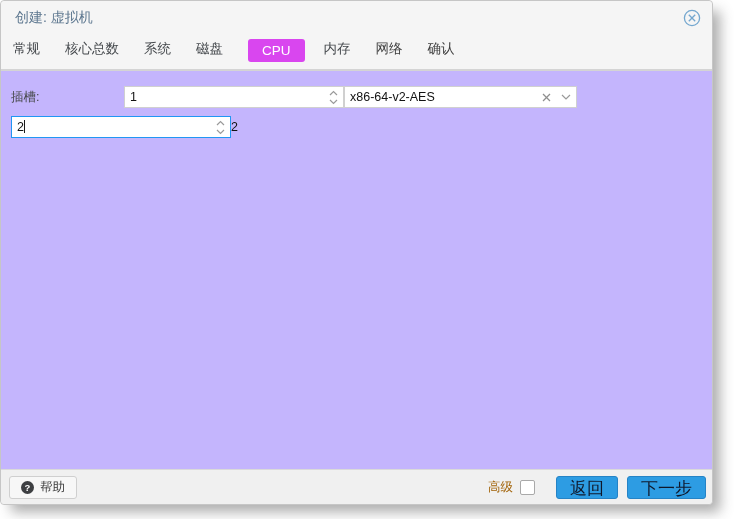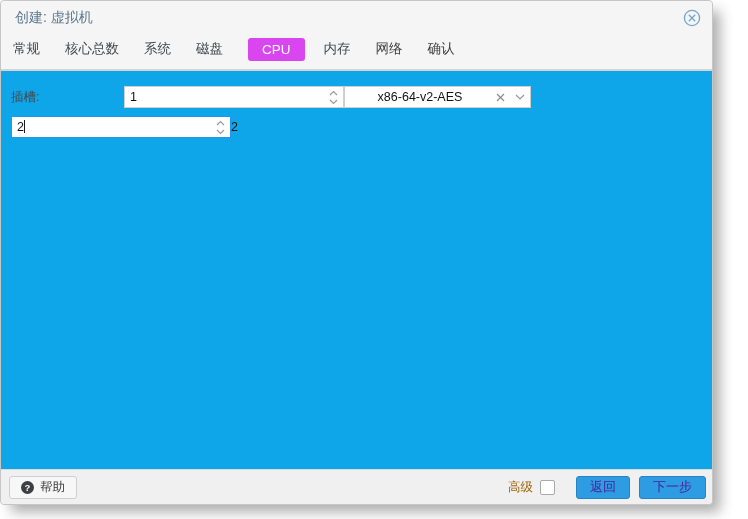--- a/index.html
+++ b/index.html
@@ -27,21 +27,21 @@
     justify-content: space-between;
   }
   .title {
     font-size: 14px; color: #5e7890;
     flex: 1 1 auto;
   }
   .close-tool { width: 18px; height: 18px; cursor: pointer; margin-right: 1px; }
   .close-tool svg { display: block; }
   
   .tabbar {
-    display: flex; align-items: center;
+    display: flex; align-items: flex-end;
     padding: 7px 10px 7px 12px;
     background: #f5f5f5;
     border-bottom: 2px solid #d4d4d4;
   }
   .tab {
     font-size: 13.5px; color: #45494d;
     margin-right: 25px;
     padding: 4px 0;
     cursor: pointer; white-space: nowrap;
   }
@@ -49,21 +49,21 @@
     background: #d946ef;
     color: #ffffff;
     padding: 4px 14px;
     border-radius: 3px;
     margin-right: 19px;
   }
   .tab.disabled { color: #404040; cursor: default; }
   
   .form-area {
     flex: 1 1 auto;
-    background: #0ea5e9;
+    background: #c4b5fd;
     padding-top: 15px;
   }
   .form-row {
     display: flex; align-items: center;
     padding-left: 10px;
     margin-bottom: 8px;
     height: 22px;
   }
   .flabel {
     width: 113px;
@@ -73,21 +73,21 @@
     width: 106px; margin-left: 29px;
     font-size: 12.5px; color: #46484a;
   }
   .spinner-field, .combo-field {
     display: flex; align-items: center;
     height: 22px;
     background: #ffffff;
     border: 1px solid #d0d0d0;
   }
   .spinner-field { width: 220px; }
-  .combo-field  { width: 187px; text-align: center; }
+  .combo-field  { width: 233px; }
   .spinner-field.focused { border: 1px solid #2196f3; }
   .field-value {
     flex: 1 1 auto;
     font-size: 12.5px; color: #121212;
     padding-left: 5px;
     white-space: nowrap; overflow: hidden;
   }
   .caret {
     display: inline-block;
     width: 1px; height: 13px;
@@ -140,22 +140,22 @@
     border: 1px solid #a9a9a9;
     border-radius: 2px;
     margin-right: 12px;
     cursor: pointer;
   }
   .btn {
     height: 23px;
     background: #2d9ce3;
     border: 1px solid #2583c6;
     border-radius: 3px;
-    color: #4c1d95;
-    font-family: inherit; font-size: 13px;
+    color: #0f172a;
+    font-family: inherit; font-size: 17px;
     padding: 0 13px;
     margin-left: 9px;
     cursor: pointer;
   }
 </style>
 </head>
 <body>
 
 <div class="dialog">
 

